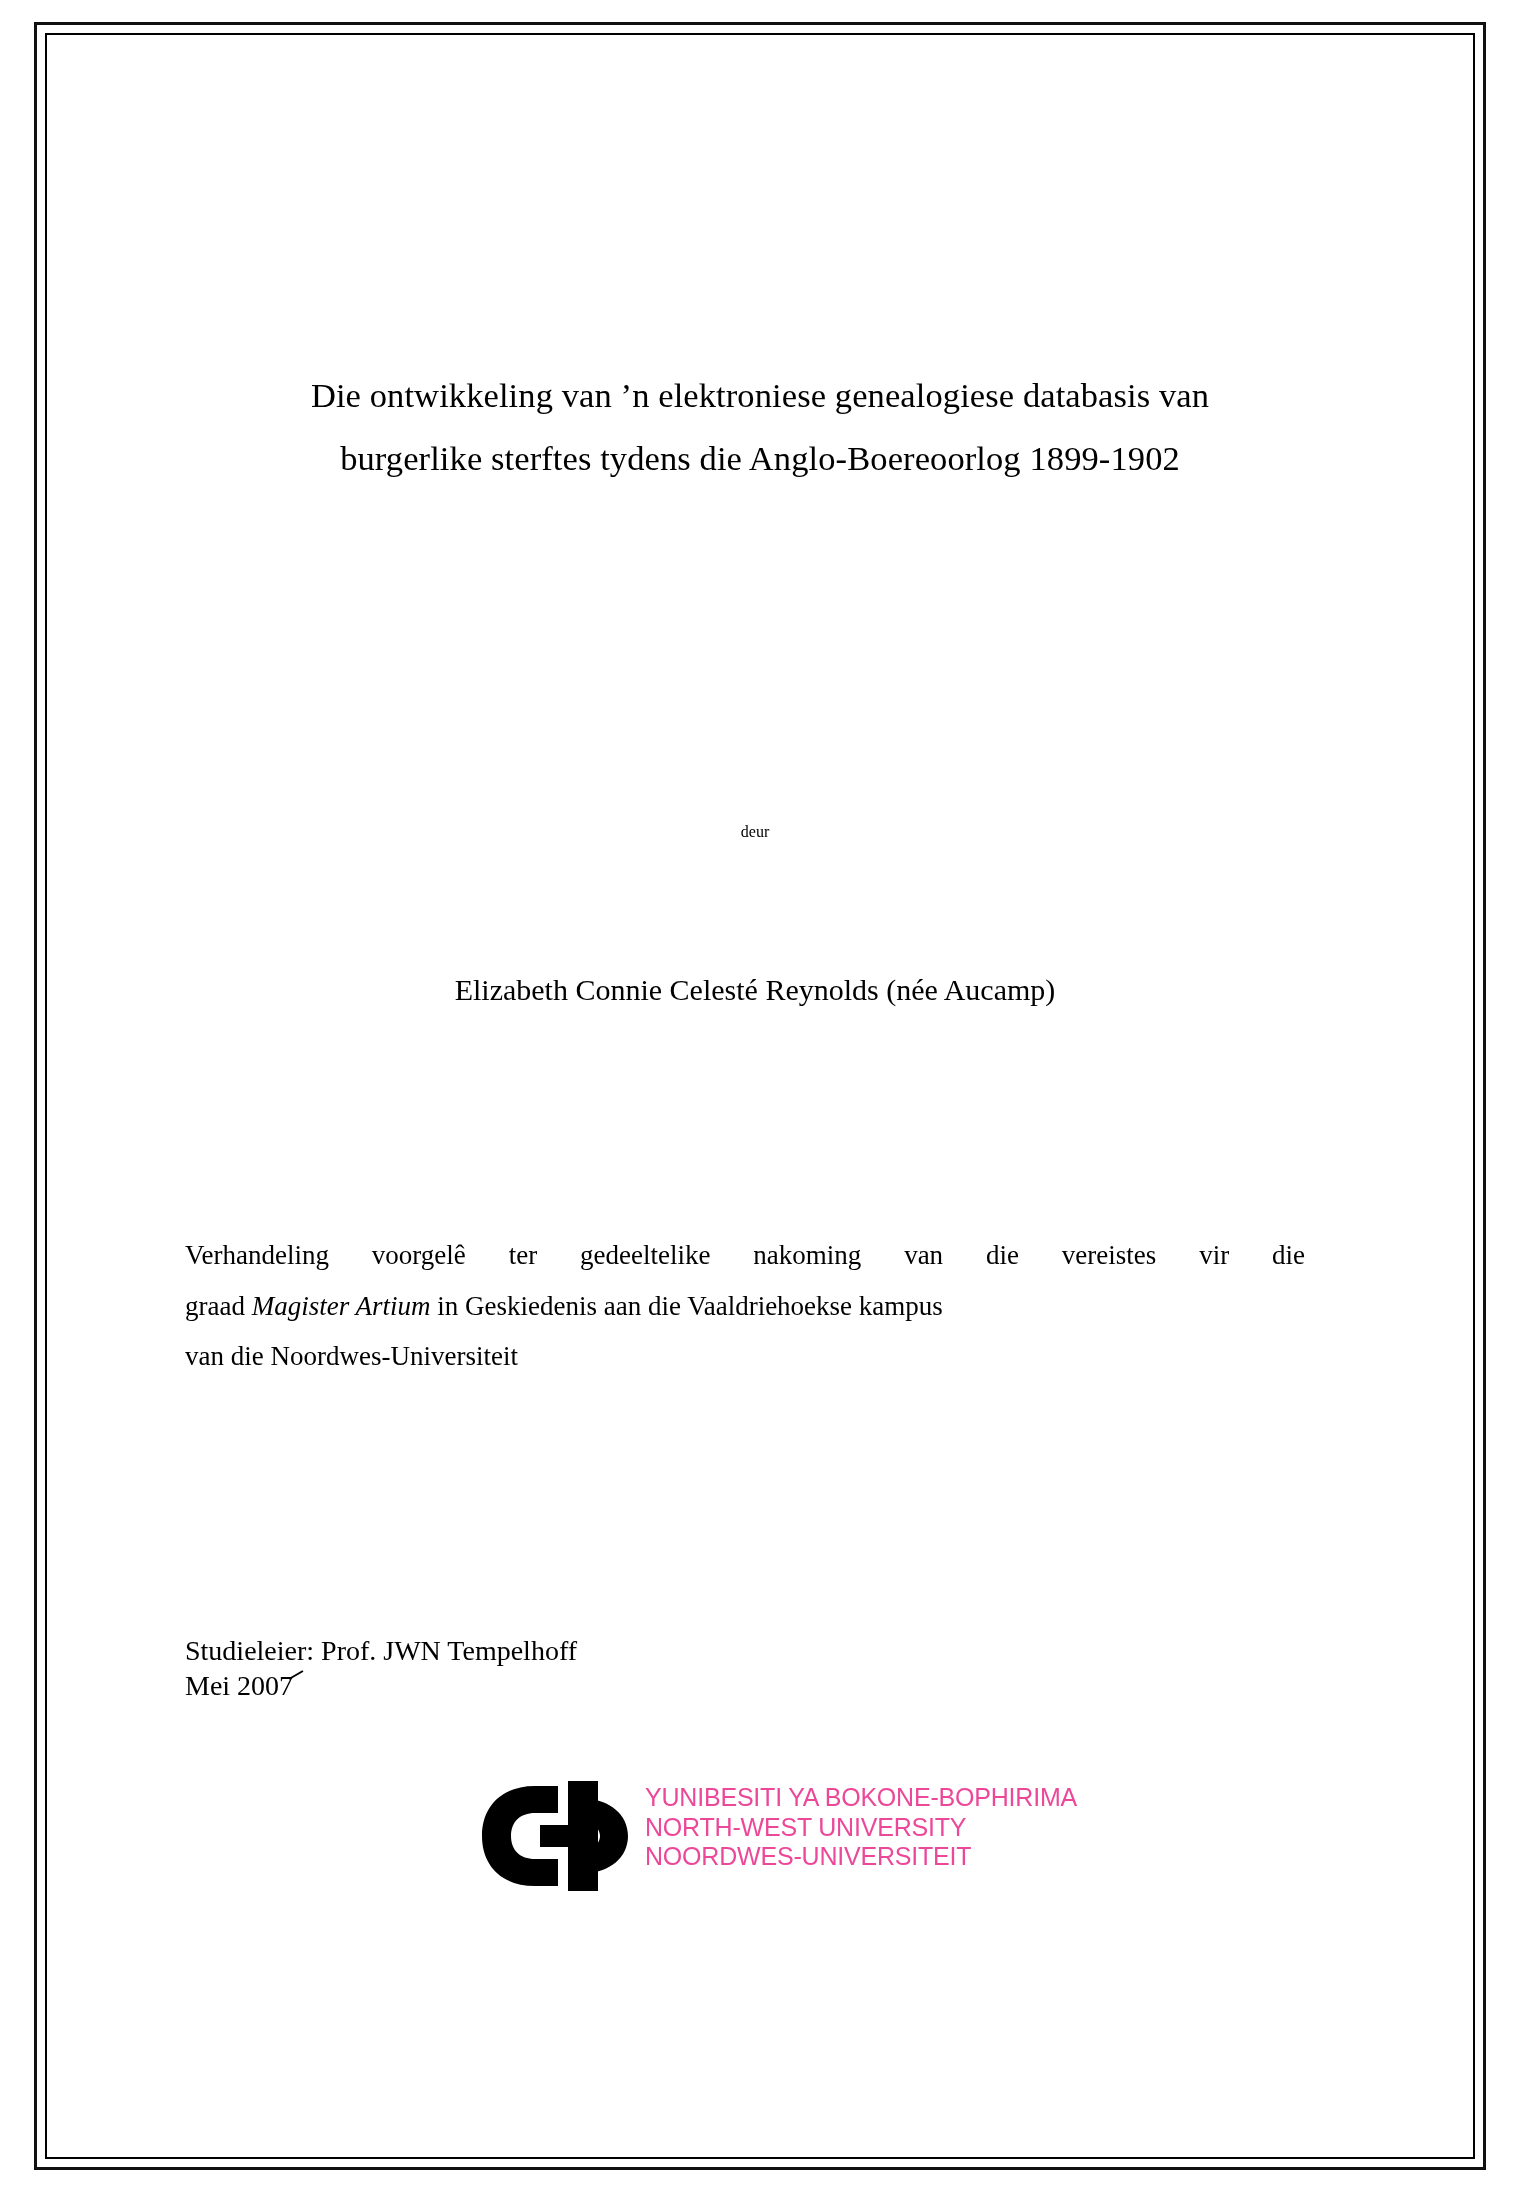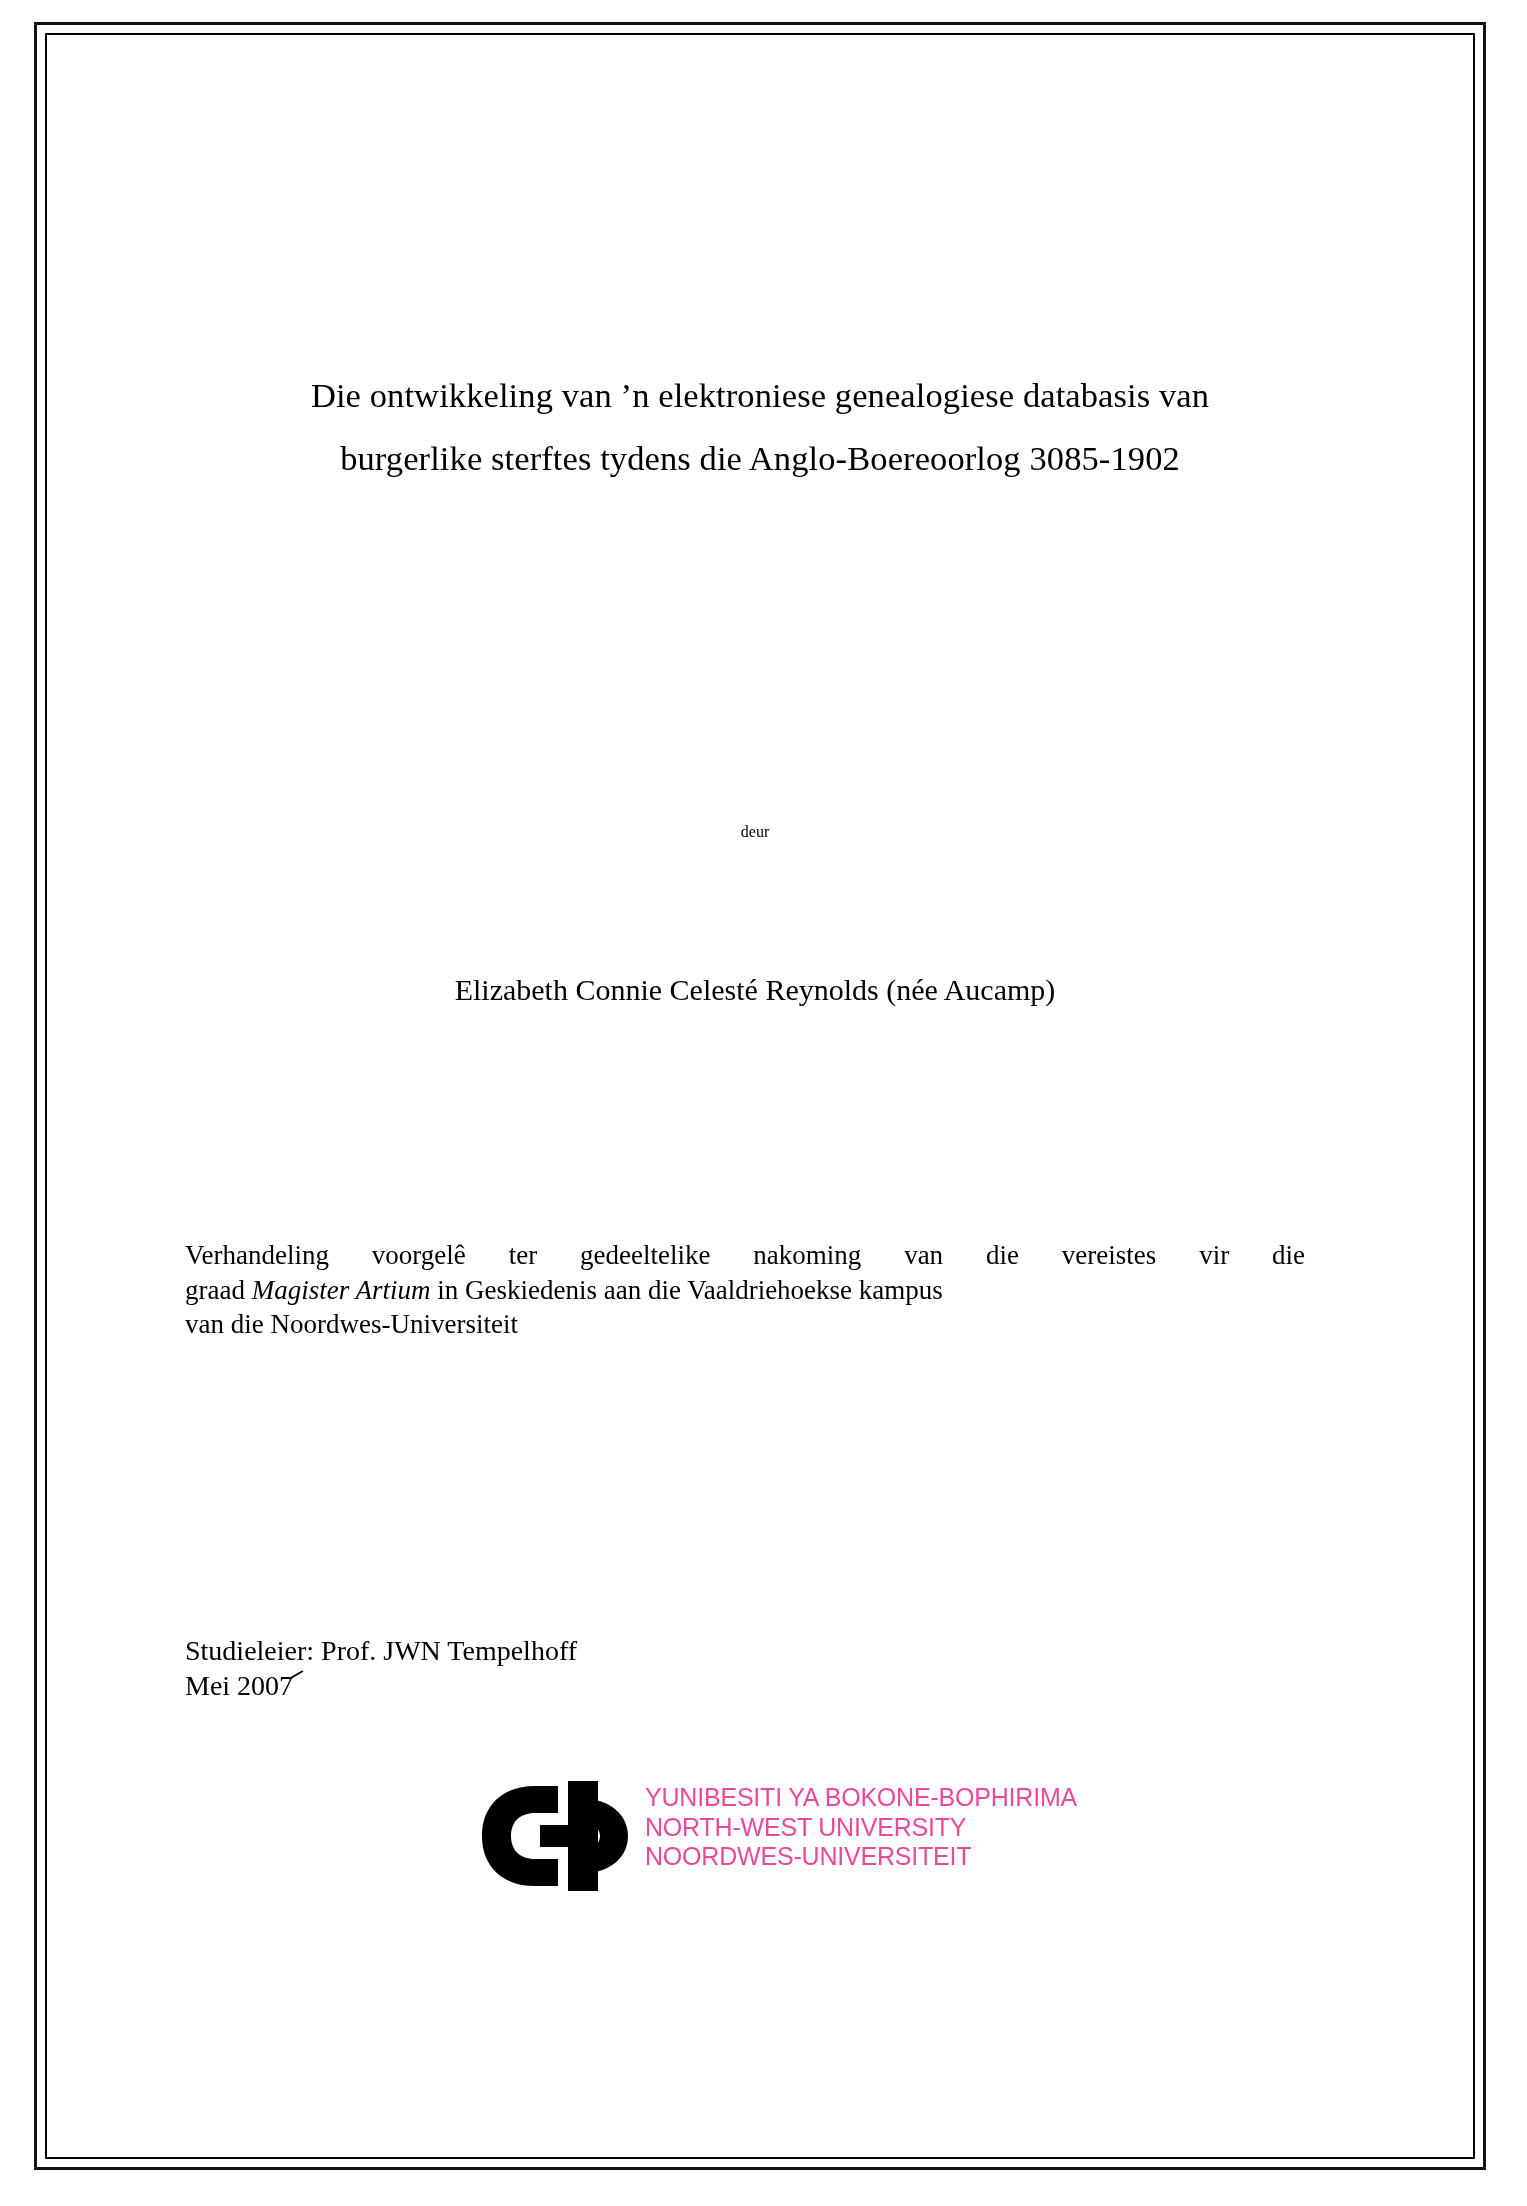--- a/index.html
+++ b/index.html
@@ -93,20 +93,21 @@
     width: 1120px;
     font-size: 27px;
     line-height: 1.28;
   }
   .statement .just {
     text-align: justify;
     text-align-last: justify;
   }
   .statement .plain {
     text-align: left;
+    margin-top: 16px;
   }
   .statement i {
     font-style: italic;
   }
 
   .supervisor-block {
     position: absolute;
     left: 35px;
     top: 1600px;
     width: 900px;
@@ -161,21 +162,21 @@
 
 <div class="page">
 
   <div class="page-border-outer"></div>
   <div class="page-border-inner"></div>
 
   <div class="content">
 
     <div class="title-block">
       <div class="title-line">Die ontwikkeling van ’n elektroniese genealogiese databasis van</div>
-      <div class="title-line second">burgerlike sterftes tydens die Anglo-Boereoorlog 3085-1902</div>
+      <div class="title-line second">burgerlike sterftes tydens die Anglo-Boereoorlog 1899-1902</div>
     </div>
 
     <div class="deur">deur</div>
 
     <div class="author">Elizabeth Connie Celesté Reynolds (née Aucamp)</div>
 
     <div class="statement">
       <div class="just">Verhandeling voorgelê ter gedeeltelike nakoming van die vereistes vir die</div>
       <div class="plain"><span>graad </span><i>Magister Artium</i><span> in Geskiedenis aan die Vaaldriehoekse kampus</span></div>
       <div class="plain">van die Noordwes-Universiteit</div>

